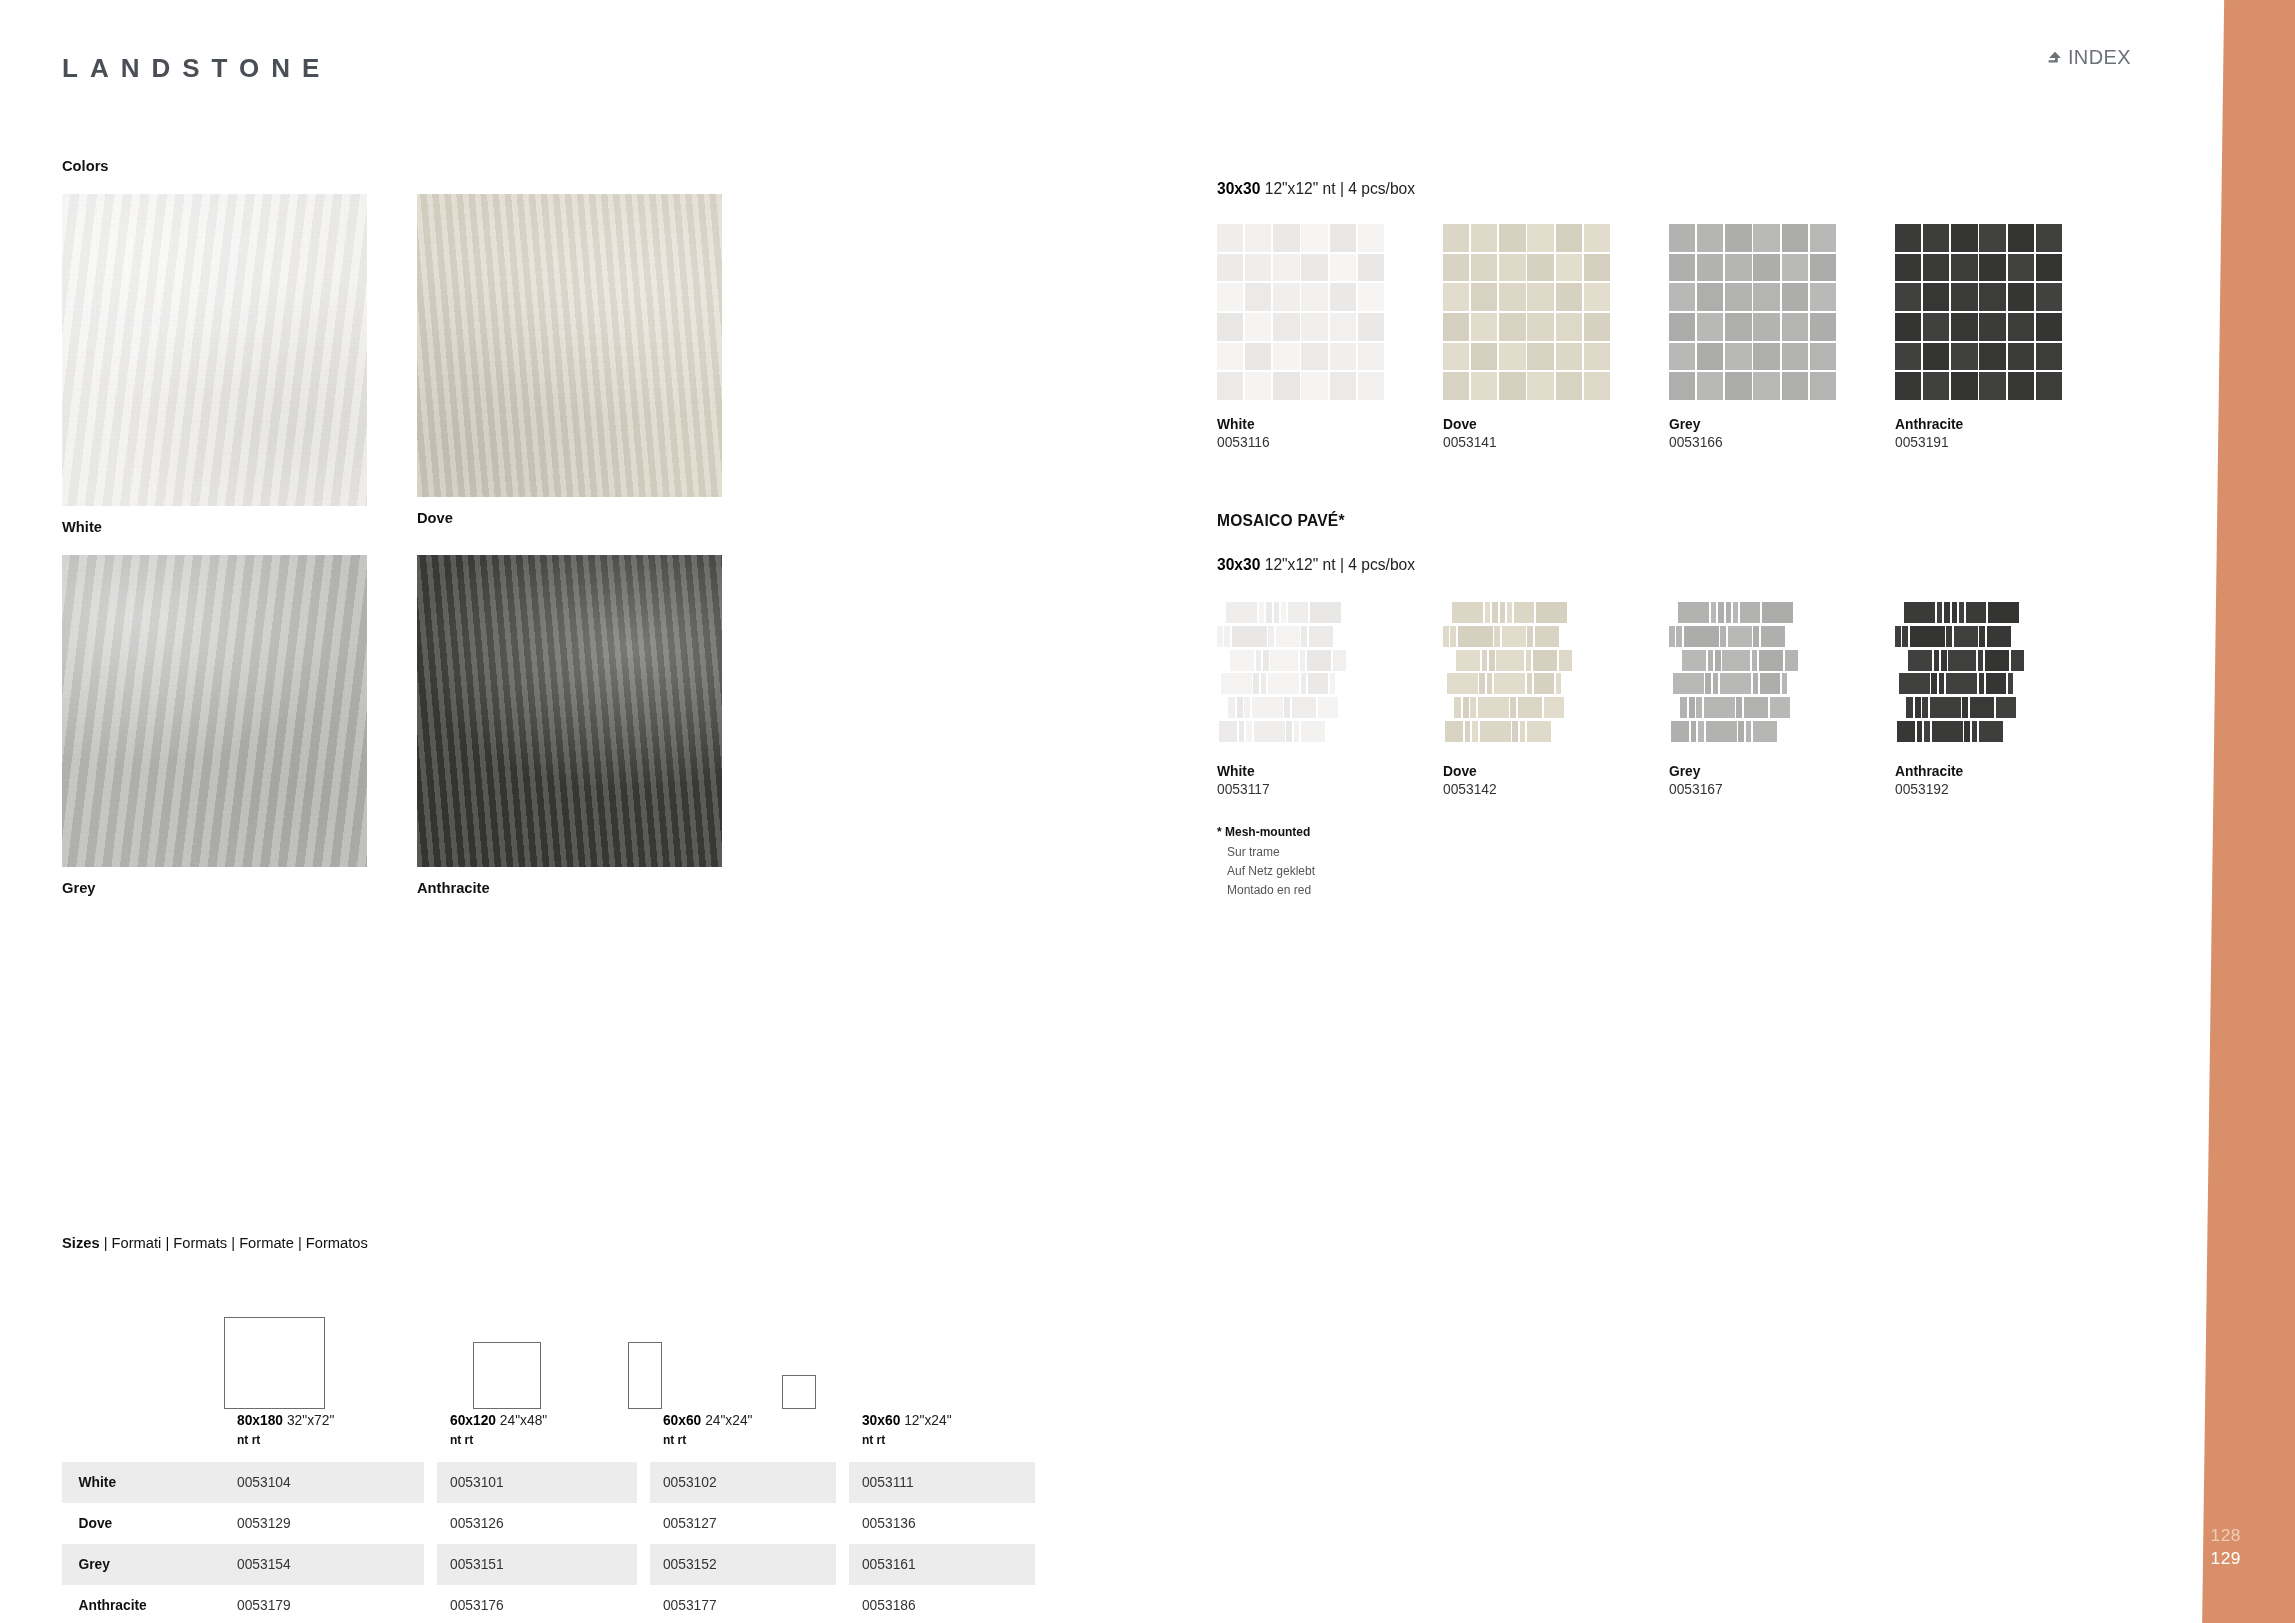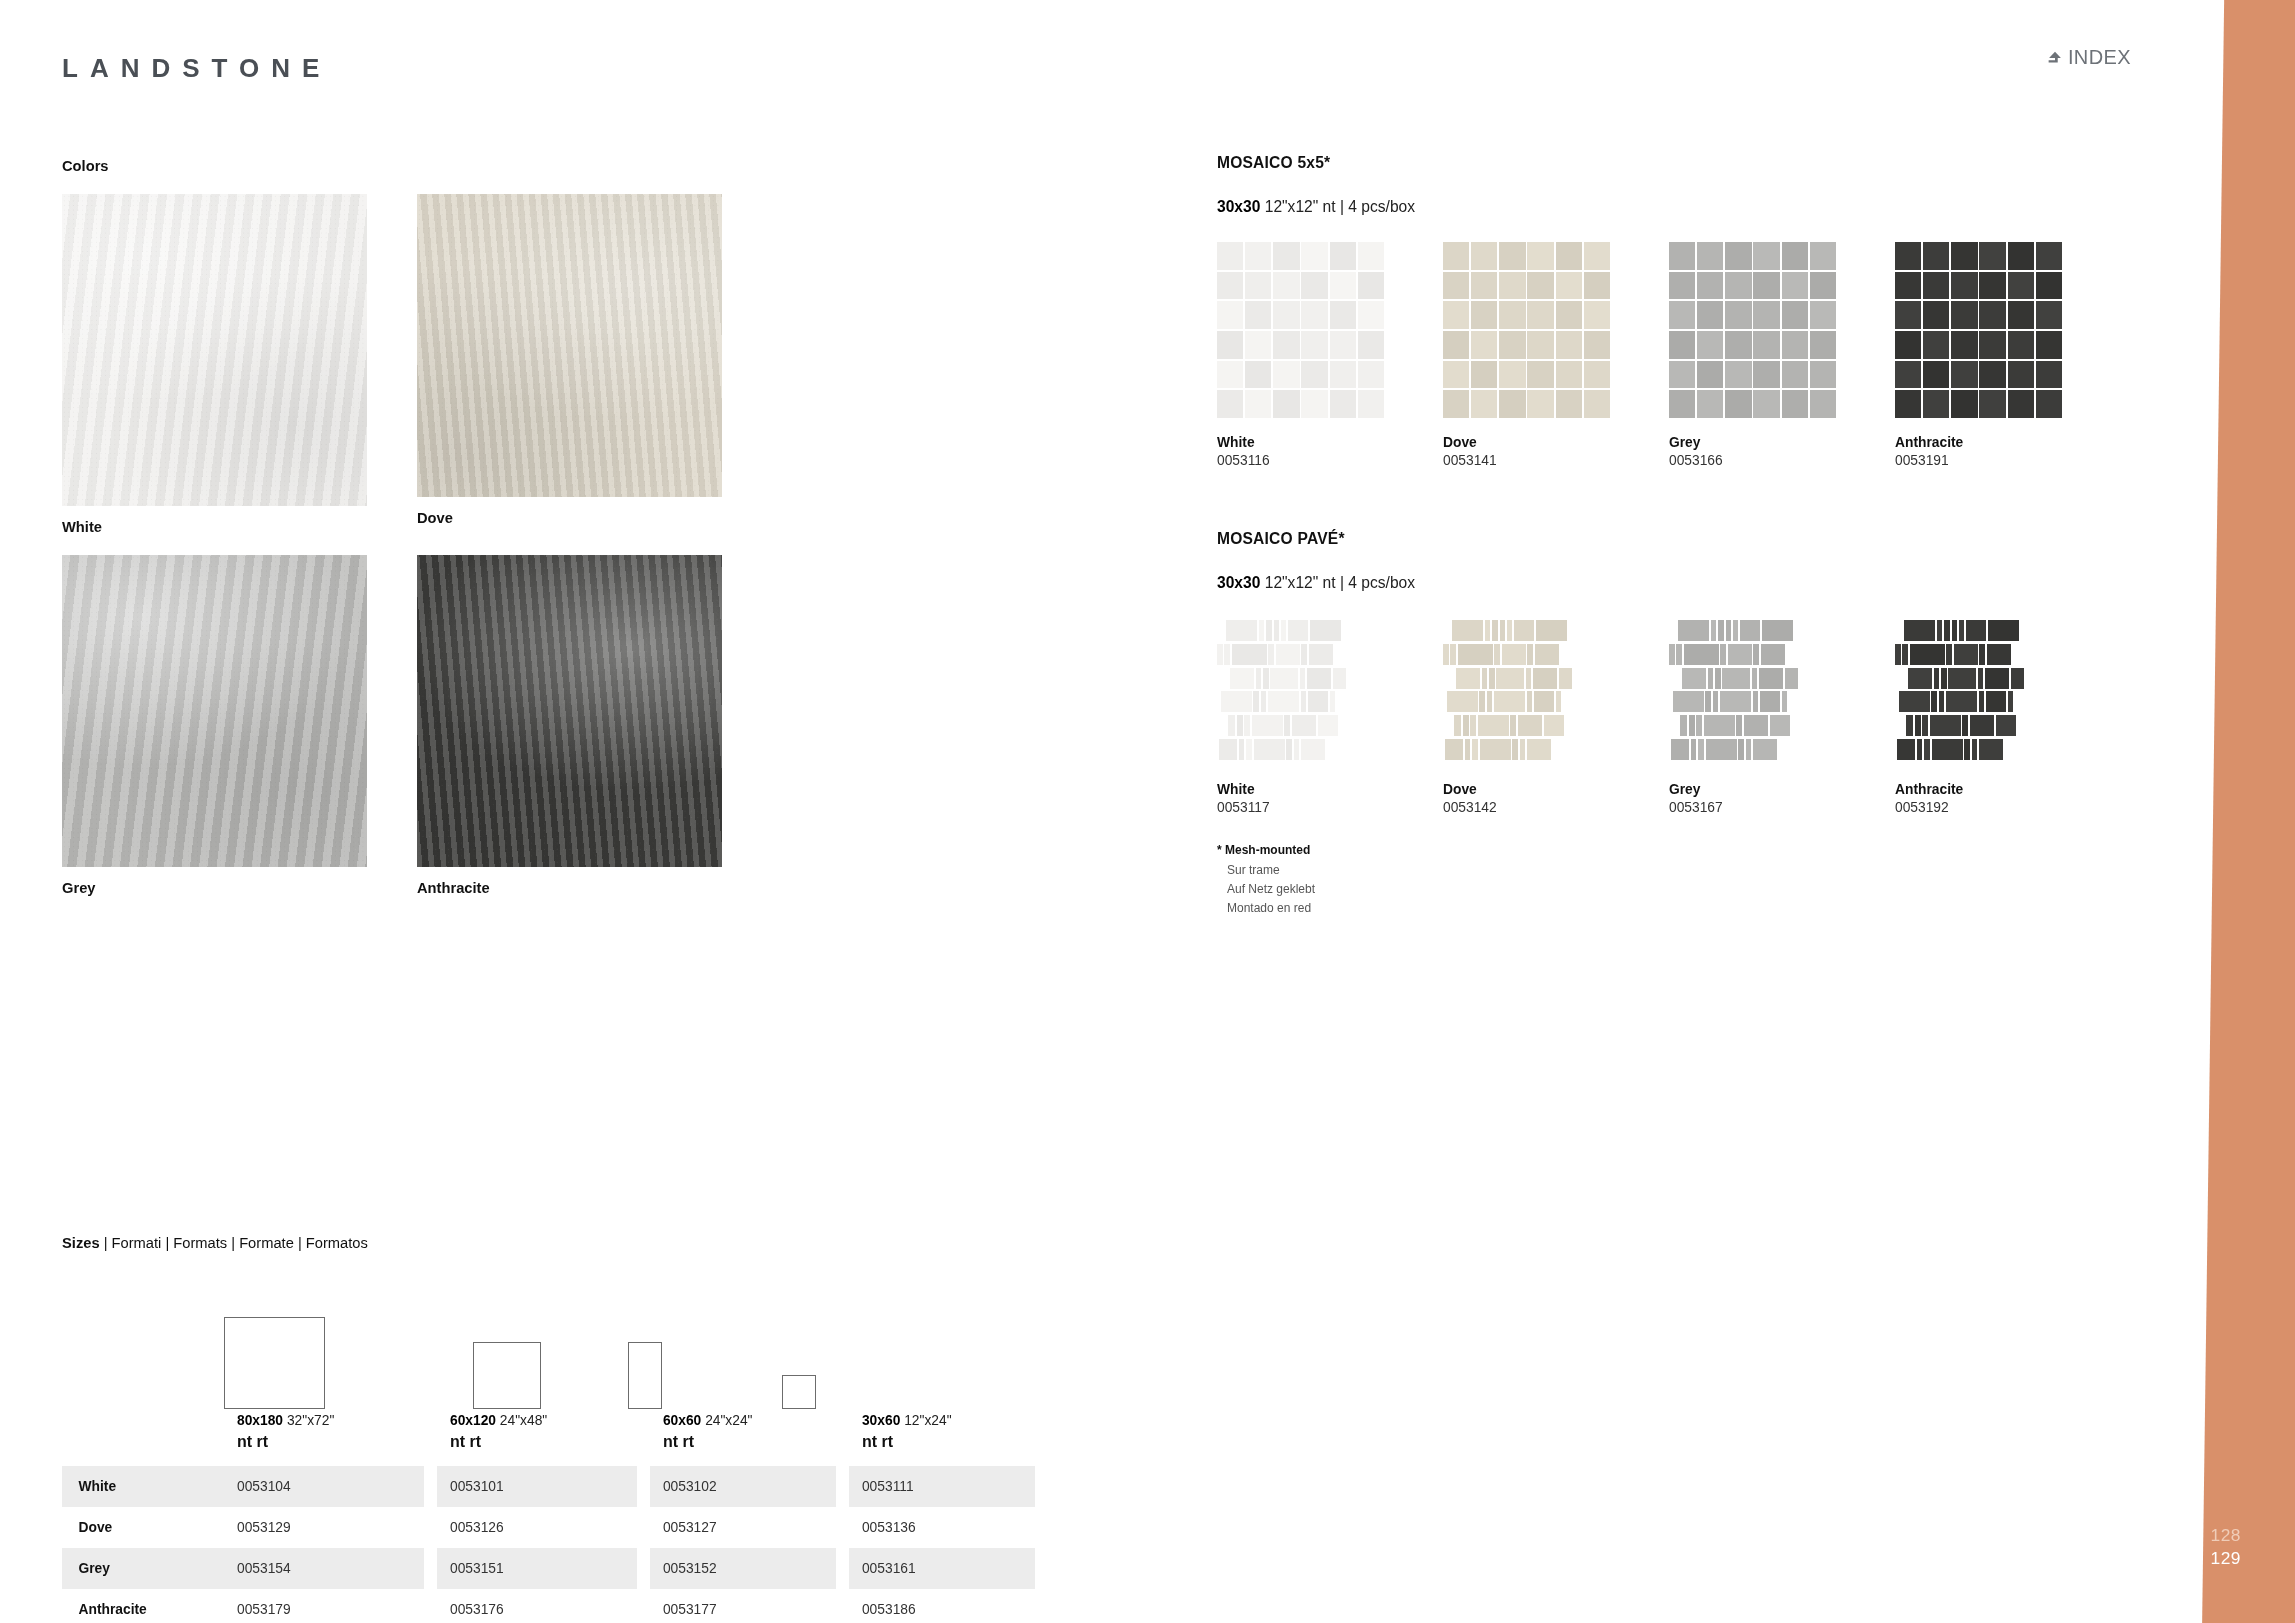--- a/index.html
+++ b/index.html
@@ -93,21 +93,21 @@
   .sizes-head { font-size: 14.7px; color: #111; }
   .sizes-head b { font-weight: 700; margin-top: 19px; }
 
   .shapes { position: relative; height: 138px; margin-top: 20px; }
   .shape { position: absolute; bottom: 0; border: 0.9px solid #6c6c6c; background: #fff; }
 
   .tbl { width: 100%; border-collapse: collapse; margin-top: 3.7px; }
   .tbl th, .tbl td { text-align: left; font-size: 13.8px; color: #222; }
   .tbl th.dim { padding: 0 0 5.5px 13px; font-weight: 400; color: #222; }
   .tbl th.dim b { font-weight: 700; color: #000; }
-  .tbl th.nt { padding: 0 0 14.7px 13px; font-size: 16px; font-weight: 700; color: #111; }
+  .tbl th.nt { padding: 0 0 14.7px 13px; font-size: 12px; font-weight: 700; color: #111; }
   .tbl th.blank { width: 162px; }
   .tbl td.rowname { font-size: 13.8px; font-weight: 700; color: #111; padding: 13px 0 13px 16.5px; width: 162px; }
   .tbl td.code { padding: 13px 0 13px 13px; color: #333; }
   .tbl tr.alt td { background: #ececec; }
   .tbl tr.alt td.spacer { background: transparent; }
   .tbl td.spacer { width: 13px; padding: 0; }
   .tbl tr.last td { border-bottom: 0.9px solid #9b9b9b; }
 </style>
 </head>
 <body>
@@ -168,21 +168,20 @@
             <div class="grain"></div>
         </div>
         <div class="sw-name">Anthracite</div>
       </div>
     </div>
   </div>
 
   <div class="right-col">
 
     <div>
-      <div class="mod-title">MOSAICO 5x5*</div>
       <div class="mod-size">
         <b>30x30</b>
         <span>12"x12" nt | 4 pcs/box</span>
       </div>
       <div class="mosaic-row" id="row-5x5">
           <div class="mos-cell">
             <div class="mos-art" style="background: rgb(255, 255, 255); display: grid; grid-template-columns: repeat(6, 1fr); grid-template-rows: repeat(6, 1fr); gap: 1.8px;">
               <div style="background: rgb(239, 238, 236); position: relative;"></div>
               <div style="background: rgb(242, 241, 239); position: relative;"></div>
               <div style="background: rgb(234, 233, 231); position: relative;"></div>

